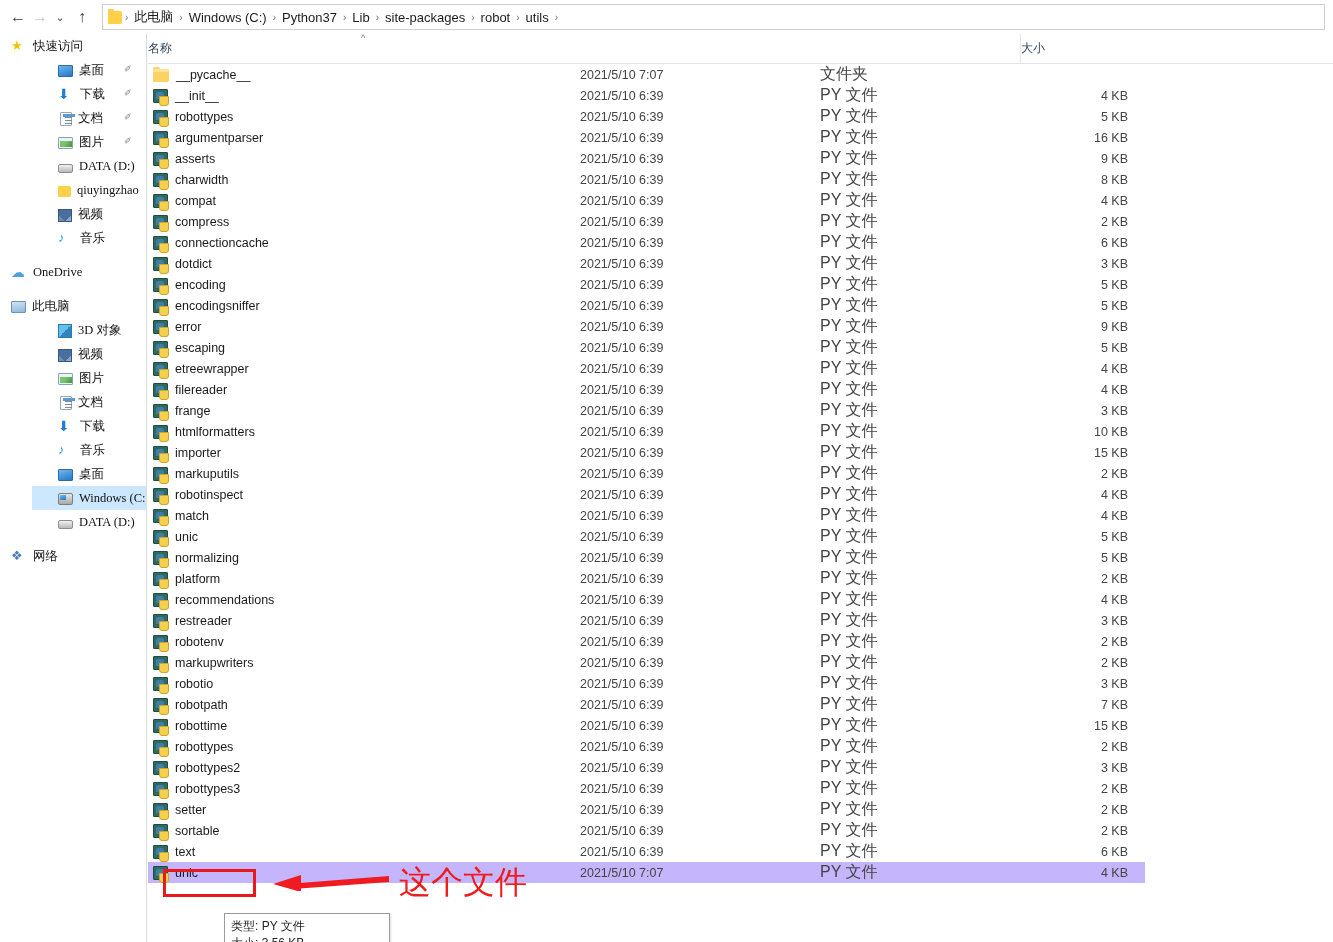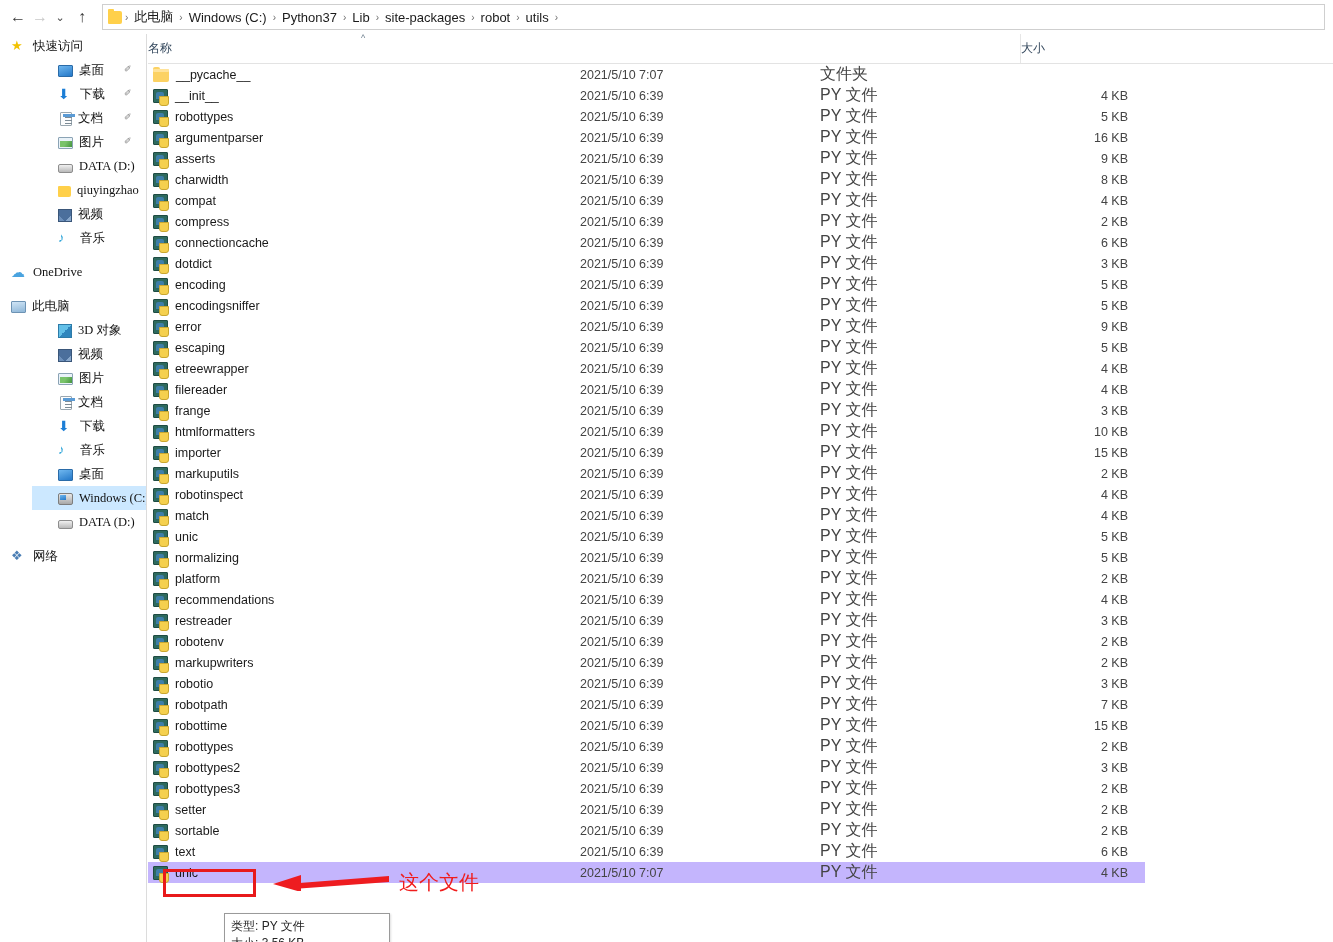--- a/index.html
+++ b/index.html
@@ -180,21 +180,21 @@
     position: absolute; left: 163px; top: 869px;
     width: 93px; height: 28px;
     border: 3px solid #e8191b; background: transparent;
   }
   #ann-arrow {
     position: absolute; left: 271px; top: 873px;
     width: 120px; height: 18px;
   }
   #ann-text {
     position: absolute; left: 399px; top: 868px;
-    font-size: 20px; color: #f01c1c; white-space: nowrap;
+    font-size: 32px; color: #f01c1c; white-space: nowrap;
     line-height: 28px;
   }
 
   
   #tooltip {
     position: absolute; left: 224px; top: 913px;
     width: 166px; height: 40px;
     background: #ffffff; border: 1px solid #9a9a9a;
     padding: 4px 6px 0 6px;
     font-size: 12px; color: #242424; line-height: 17px;

